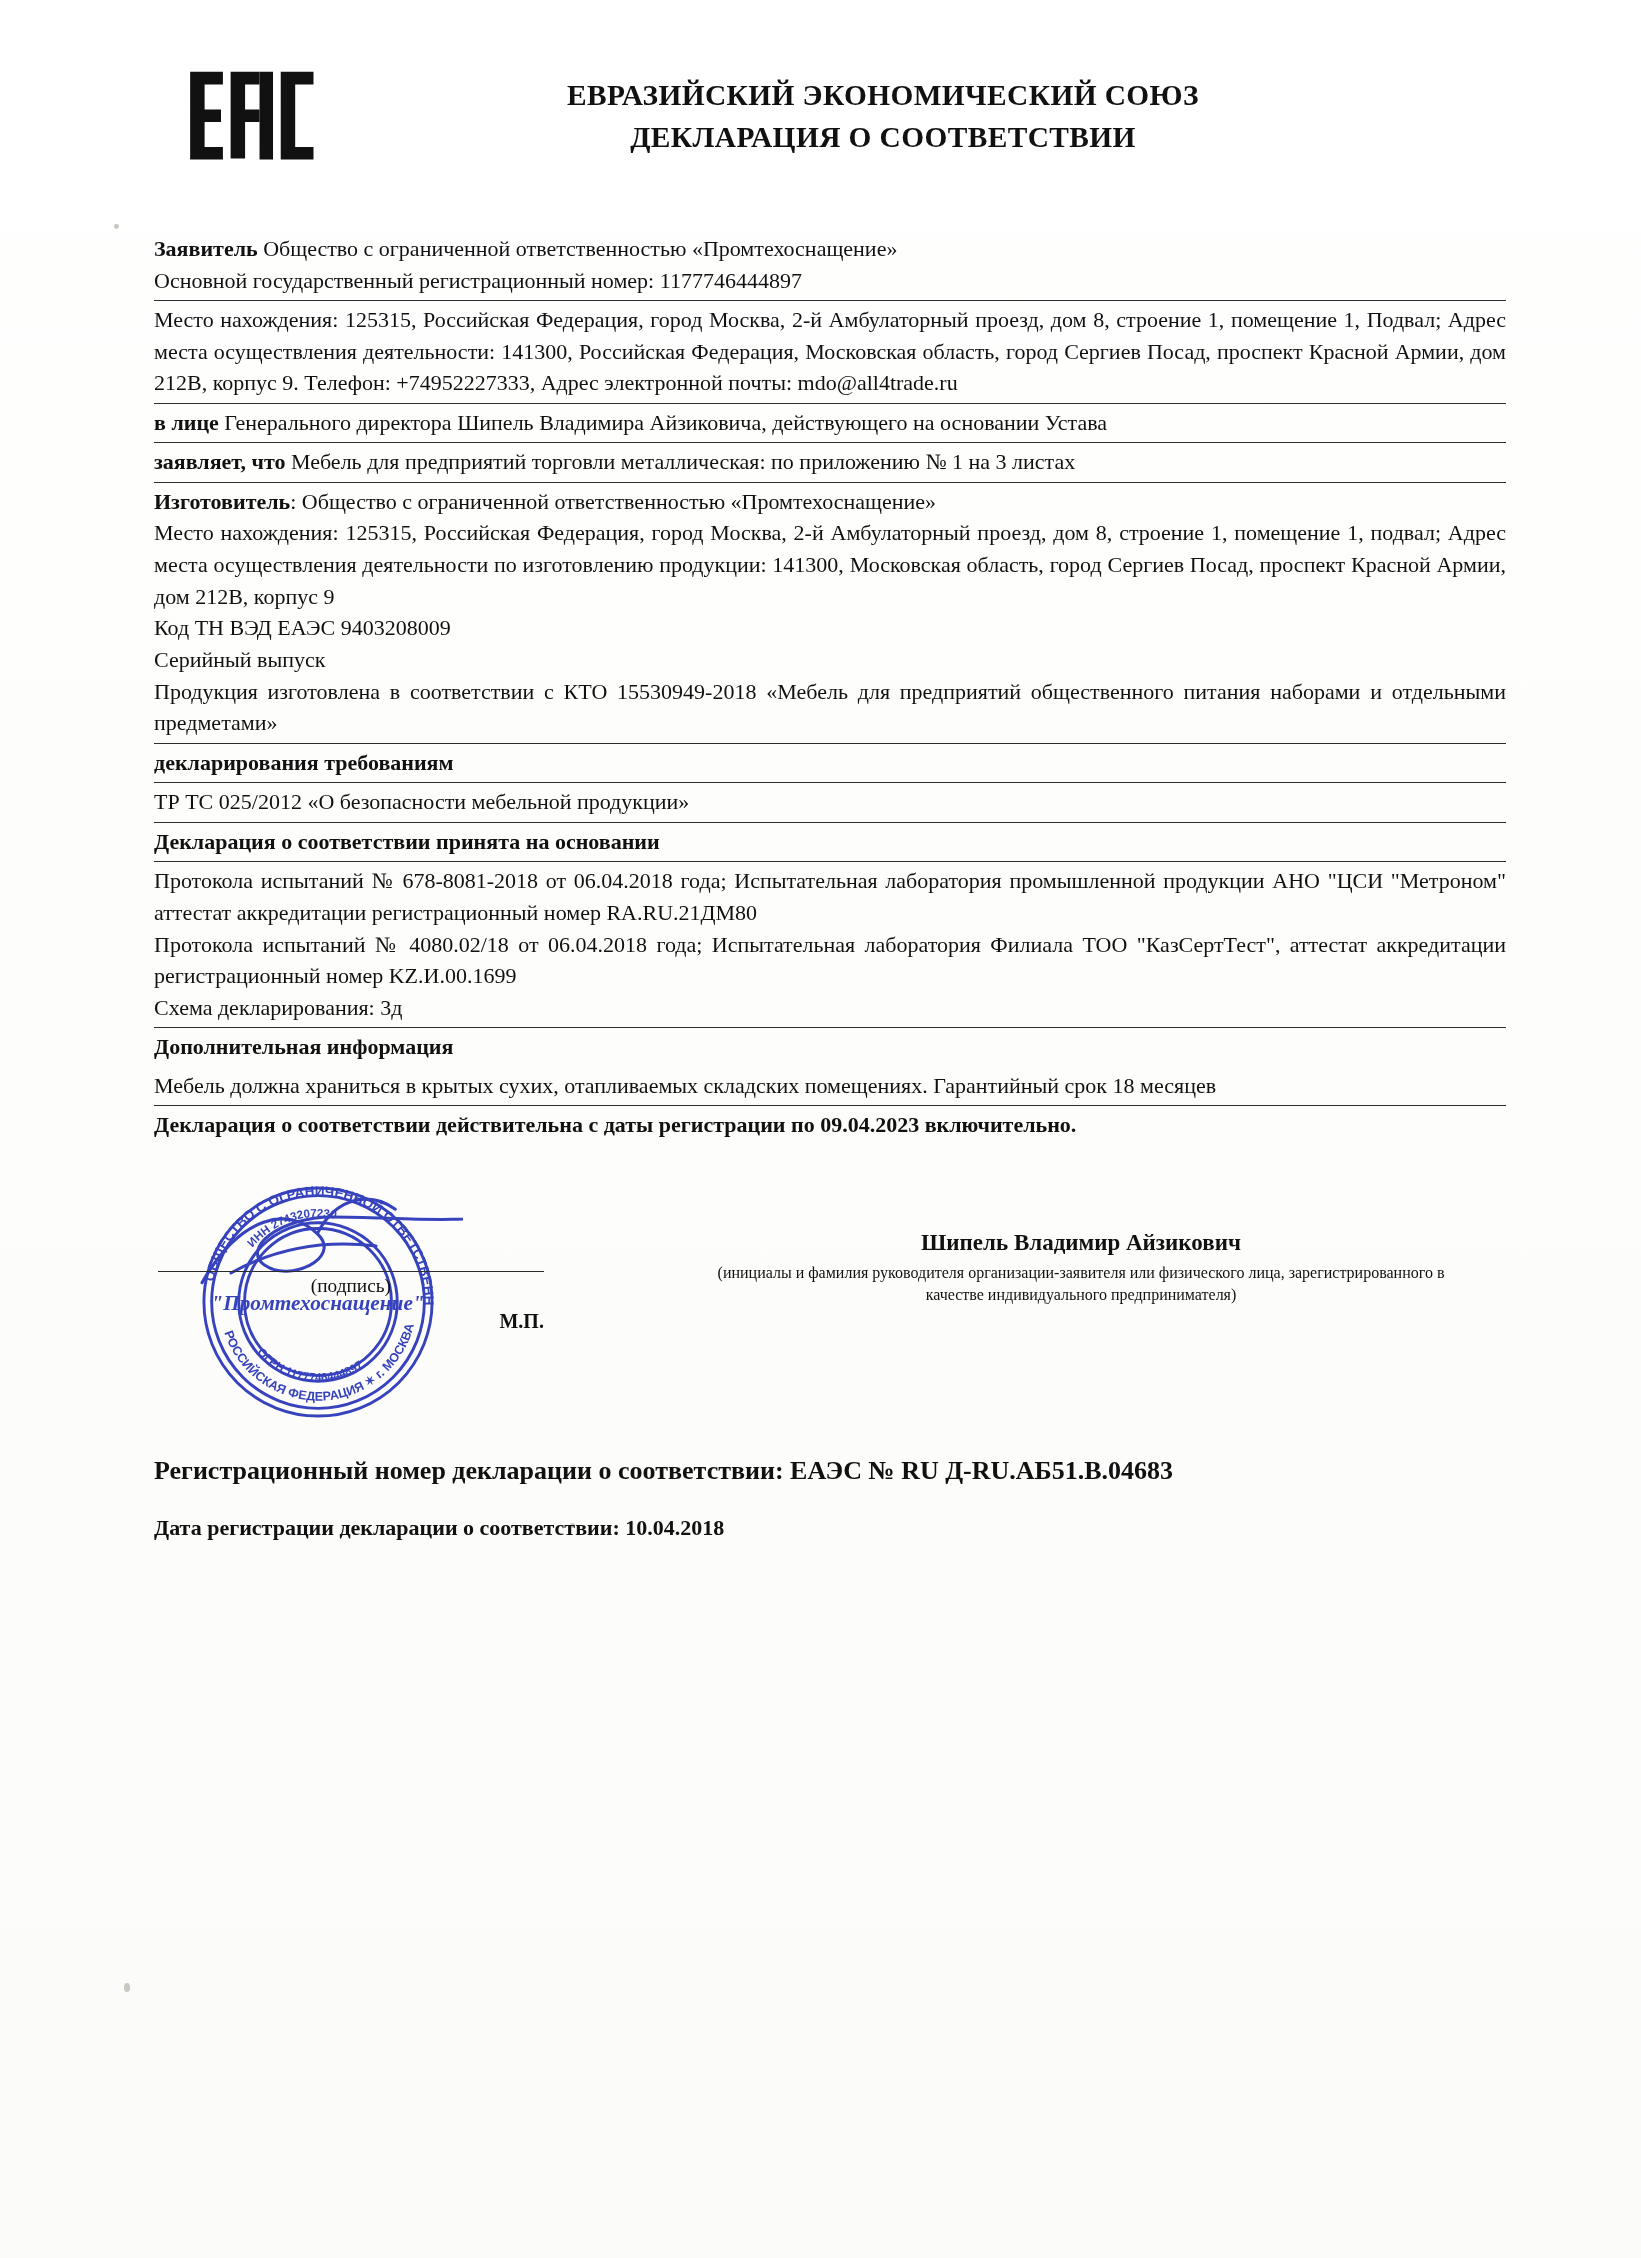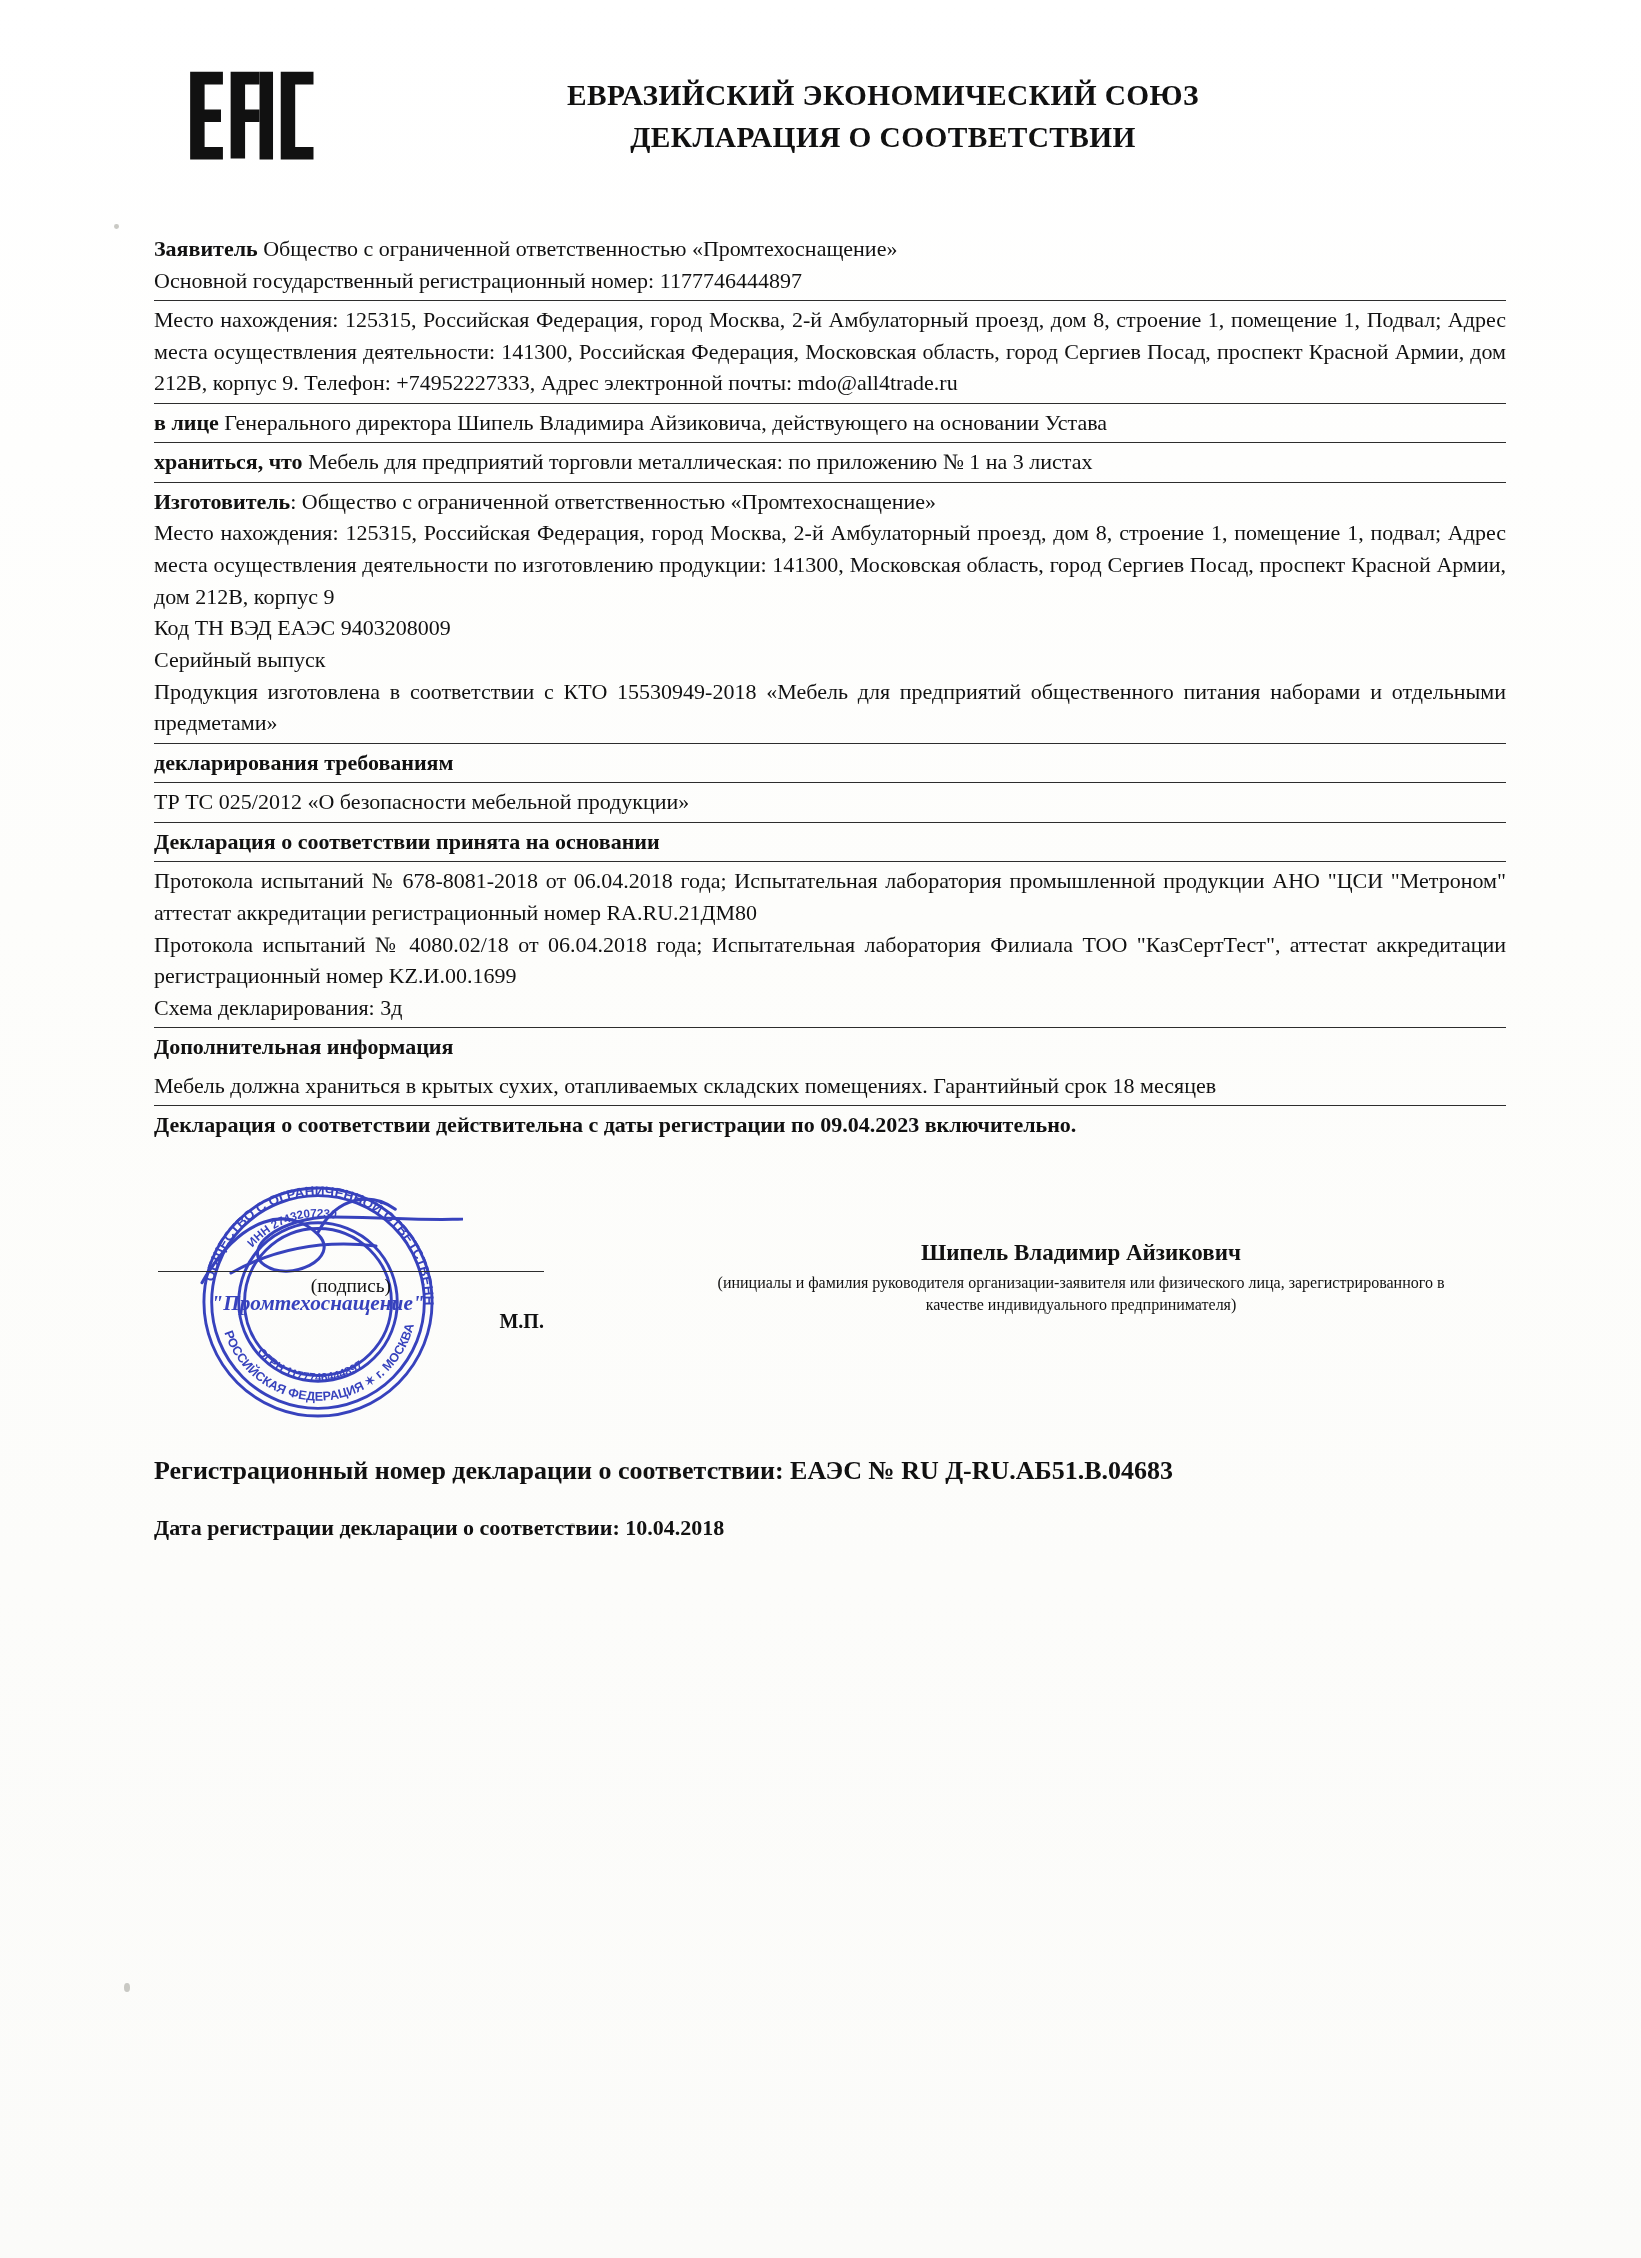--- a/index.html
+++ b/index.html
@@ -109,21 +109,21 @@
     left: 3.9px;
     top: 124px;
     width: 386px;
     text-align: right;
     font-size: 20px;
     font-weight: bold;
   }
   .sig-right {
     position: absolute;
     left: 541px;
-    top: 54px;
+    top: 44px;
     width: 772px;
     text-align: center;
   }
   .sig-name {
     font-size: 23px;
     font-weight: bold;
   }
   .sig-desc {
     margin-top: 5.8px;
     font-size: 16px;
@@ -200,21 +200,21 @@
 
       <div class="blk rule">
         <p class="p">Место нахождения: 125315, Российская Федерация, город Москва, 2-й Амбулаторный проезд, дом 8, строение 1, помещение 1, Подвал; Адрес места осуществления деятельности: 141300, Российская Федерация, Московская область, город Сергиев Посад, проспект Красной Армии, дом 212В, корпус 9. Телефон: +74952227333, Адрес электронной почты: mdo@all4trade.ru</p>
       </div>
 
       <div class="blk rule">
         <p class="p nojust"><span class="b">в лице</span> <span>Генерального директора Шипель Владимира Айзиковича, действующего на основании Устава</span></p>
       </div>
 
       <div class="blk rule">
-        <p class="p nojust"><span class="b">храниться, что</span> <span>Мебель для предприятий торговли металлическая: по приложению № 1 на 3 листах</span></p>
+        <p class="p nojust"><span class="b">заявляет, что</span> <span>Мебель для предприятий торговли металлическая: по приложению № 1 на 3 листах</span></p>
       </div>
 
       <div class="blk rule">
         <p class="p nojust"><span class="b">Изготовитель</span><span>: Общество с ограниченной ответственностью «Промтехоснащение»</span></p>
         <p class="p">Место нахождения: 125315, Российская Федерация, город Москва, 2-й Амбулаторный проезд, дом 8, строение 1, помещение 1, подвал; Адрес места осуществления деятельности по изготовлению продукции: 141300, Московская область, город Сергиев Посад, проспект Красной Армии, дом 212В, корпус 9</p>
         <p class="p nojust">Код ТН ВЭД ЕАЭС 9403208009</p>
         <p class="p nojust">Серийный выпуск</p>
         <p class="p">Продукция изготовлена в соответствии с КТО 15530949-2018 «Мебель для предприятий общественного питания наборами и отдельными предметами»</p>
       </div>
 

